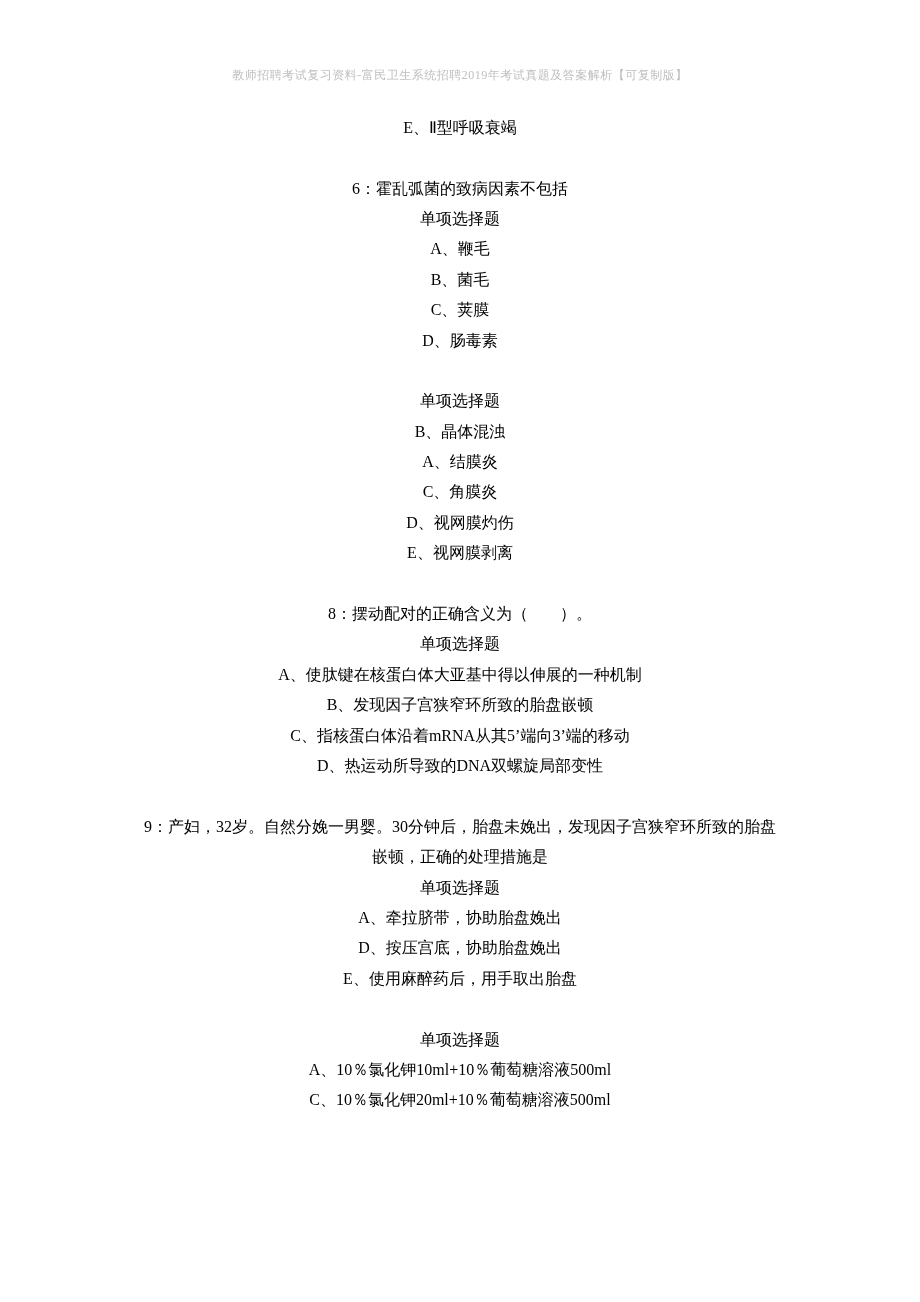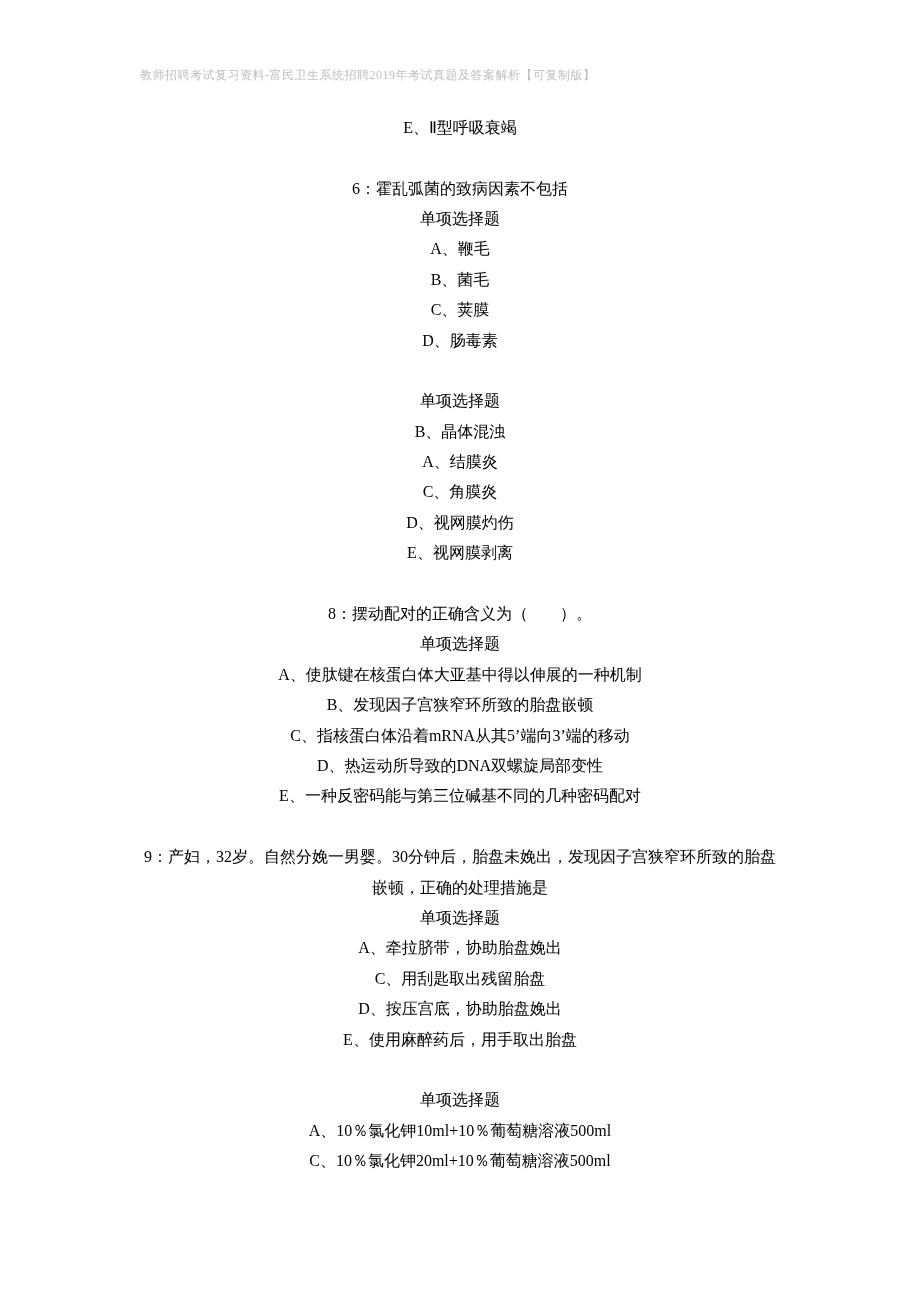--- a/index.html
+++ b/index.html
@@ -12,21 +12,21 @@
     color: #000;
   }
   .page {
     width: 920px;
     min-height: 1302px;
     box-sizing: border-box;
     padding: 64px 140px 40px 140px;
     position: relative;
   }
   .header {
-    text-align: left;
+    text-align: center;
     font-size: 12px;
     color: #bfbfbf;
     letter-spacing: 0.5px;
     margin-bottom: 26px;
     font-family: "SimSun", serif;
   }
   .content {
     color: #000;
     font-size: 16px;
   }
@@ -64,27 +64,25 @@
     <div class="line">D、视网膜灼伤</div>
     <div class="line">E、视网膜剥离</div>
     <div class="blank"></div>
 
     <div class="line">8：摆动配对的正确含义为（　　）。</div>
     <div class="line">单项选择题</div>
     <div class="line">A、使肽键在核蛋白体大亚基中得以伸展的一种机制</div>
     <div class="line">B、发现因子宫狭窄环所致的胎盘嵌顿</div>
     <div class="line">C、指核蛋白体沿着mRNA从其5’端向3’端的移动</div>
     <div class="line">D、热运动所导致的DNA双螺旋局部变性</div>
-    <div class="line">E、一种反密码能与第三位碱基不同的几种密码配对</div>
     <div class="blank"></div>
 
     <div class="line">9：产妇，32岁。自然分娩一男婴。30分钟后，胎盘未娩出，发现因子宫狭窄环所致的胎盘嵌顿，正确的处理措施是</div>
     <div class="line">单项选择题</div>
     <div class="line">A、牵拉脐带，协助胎盘娩出</div>
-    <div class="line">C、用刮匙取出残留胎盘</div>
     <div class="line">D、按压宫底，协助胎盘娩出</div>
     <div class="line">E、使用麻醉药后，用手取出胎盘</div>
     <div class="blank"></div>
 
     <div class="line">单项选择题</div>
     <div class="line">A、10％氯化钾10ml+10％葡萄糖溶液500ml</div>
     <div class="line">C、10％氯化钾20ml+10％葡萄糖溶液500ml</div>
 
   </div>
 

